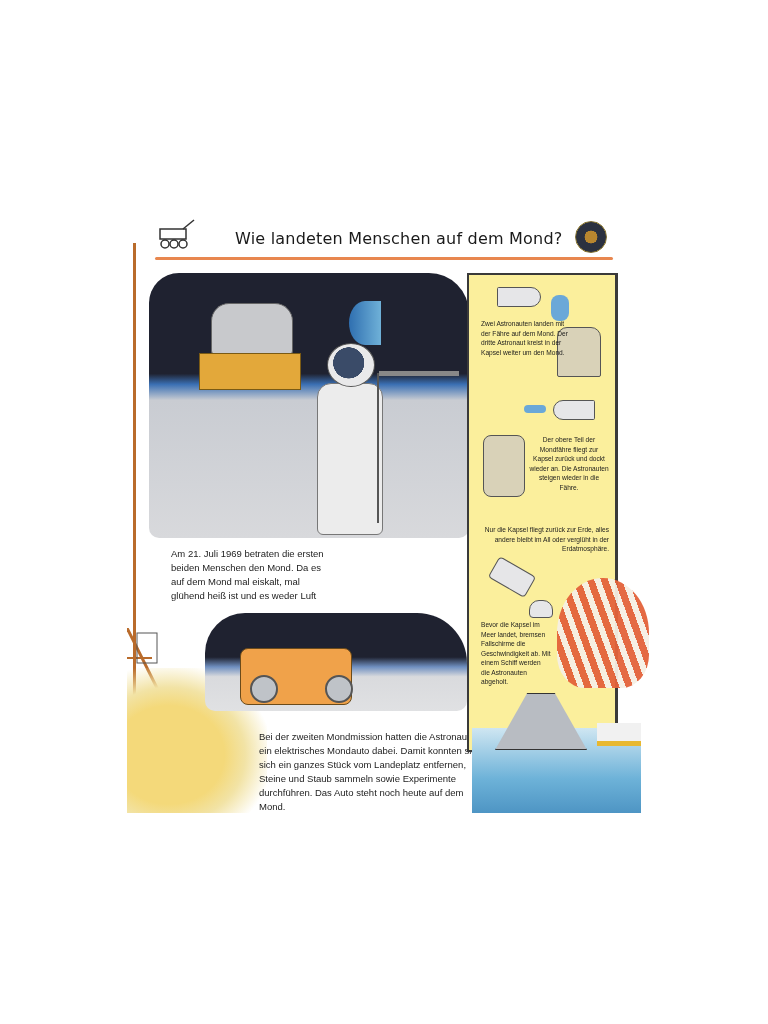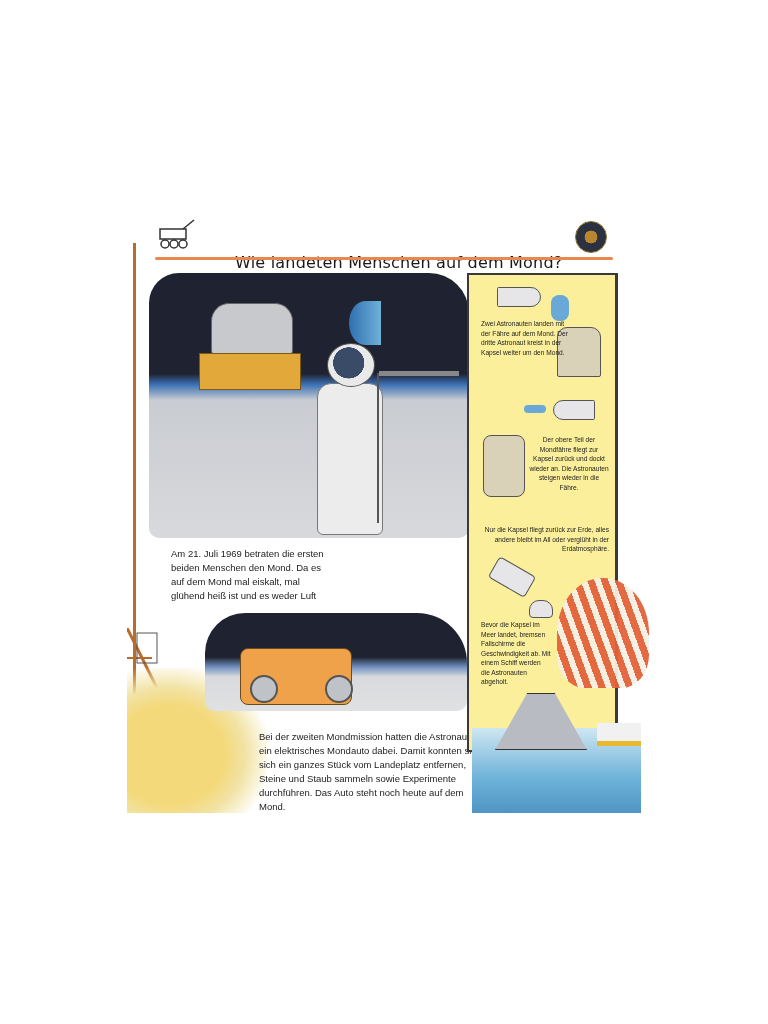--- a/index.html
+++ b/index.html
@@ -1,19 +1,19 @@
 <!DOCTYPE html>
 <html><head>
 <meta charset="utf-8">
 <style>
   html, body { margin:0; padding:0; background:#ffffff; }
   body { width:768px; height:1024px; position:relative; overflow:hidden; font-family:"DejaVu Sans", sans-serif; }
   .page { position:absolute; left:127px; top:213px; width:514px; height:600px; background:#fff; }
   .title-row { position:absolute; left:0; top:0; width:514px; height:50px; }
-  .title { position:absolute; left:108px; top:16px; font-family:"DejaVu Sans", sans-serif; font-size:16px; color:#1a1a1a; letter-spacing:0.2px;margin-top:24px; }
+  .title { position:absolute; left:108px; top:16px; font-family:"DejaVu Sans", sans-serif; font-size:16px; color:#1a1a1a; letter-spacing:0.2px; }
   .rule { position:absolute; left:28px; top:44px; width:458px; height:3px; background:#e8874f; border-radius:2px; }
   .rover-icon { position:absolute; left:30px; top:4px; width:40px; height:34px; }
   .badge-icon { position:absolute; left:448px; top:8px; width:30px; height:30px; border-radius:50%; background:radial-gradient(circle at 50% 50%, #b8862f 0 30%, #2b3140 31% 70%, #e8c85a 71% 100%); border:1px solid #7a6a30; }
   .tower { position:absolute; left:0; top:30px; width:18px; height:500px; }
   .tower .pole { position:absolute; left:6px; top:0; width:3px; height:500px; background:#b96b2b; }
   .smoke { position:absolute; left:0; top:455px; width:140px; height:145px; background:radial-gradient(ellipse at 30% 60%, #f4d97a 0 40%, #f2e3a5 55%, rgba(255,255,255,0) 75%); }
   .scaffold { position:absolute; left:0; top:415px; width:50px; height:80px; }
   .illus-main { position:absolute; left:22px; top:60px; width:320px; height:265px; border-radius:30px 40px 10px 10px; overflow:hidden; background:linear-gradient(#1f2230 0 38%, #3a6fb3 42%, #c9ccd2 48%, #d8d9dc 100%); }
   .earth { position:absolute; left:200px; top:28px; width:32px; height:44px; border-radius:50% 0 0 50%; background:linear-gradient(90deg,#2f6fb0,#6fb1d8); }
   .lem { position:absolute; left:40px; top:30px; width:120px; height:110px; }

